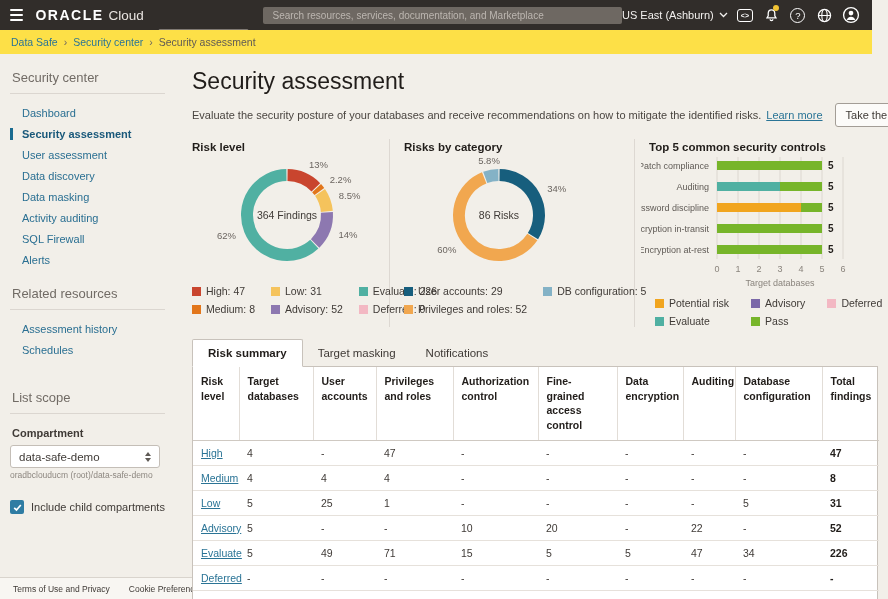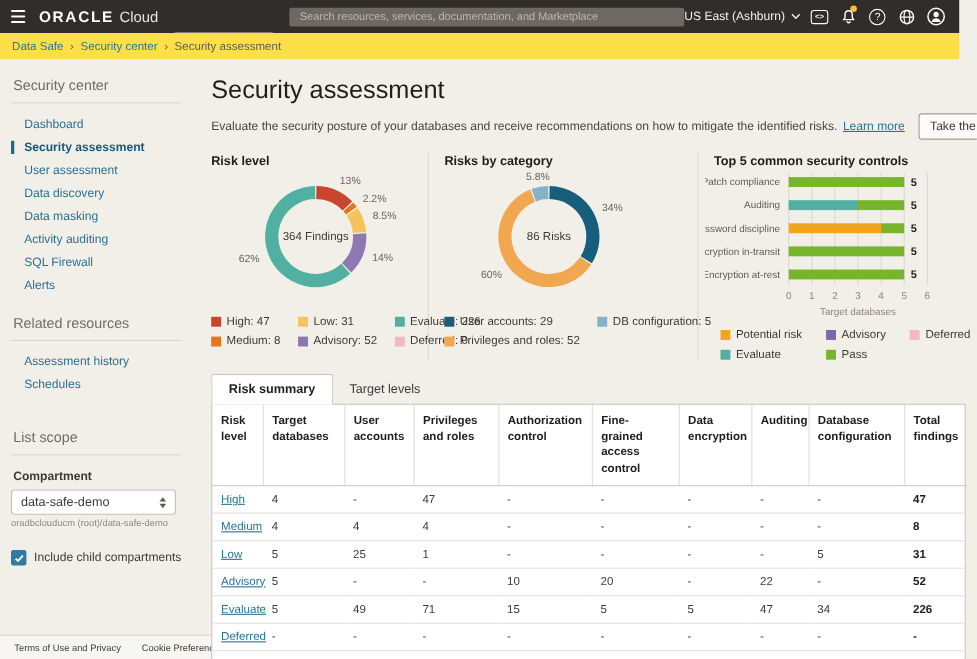--- a/index.html
+++ b/index.html
@@ -333,21 +333,22 @@
               <span class="legend-item">
                 <span class="legend-swatch" style="background: rgb(243, 184, 195);"></span>
                 <span class="legend-label">Deferred</span>
               </span>
             </div>
         </section>
       </div>
 
       <div class="tabs">
           <div class="tab active">Risk summary</div>
-          <div class="tab">Target levels</div>
+          <div class="tab">Target masking</div>
+          <div class="tab">Notifications</div>
         </div>
       <div class="table-panel">
         <table>
           <thead>
               <tr>
                 <th style="width: 46px;">Risk level</th>
                 <th style="width: 74px;">Target databases</th>
                 <th style="width: 63px;">User accounts</th>
                 <th style="width: 77px;">Privileges and roles</th>
                 <th style="width: 85px;">Authorization control</th>

